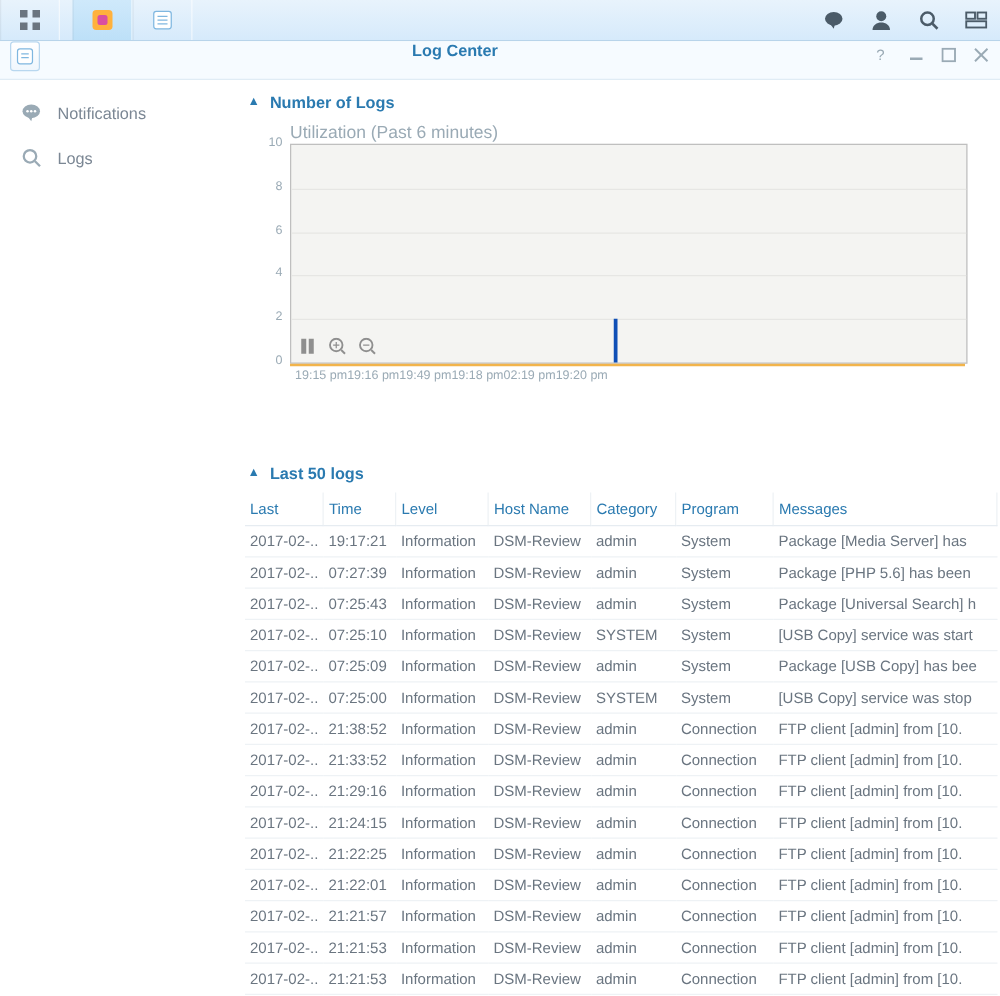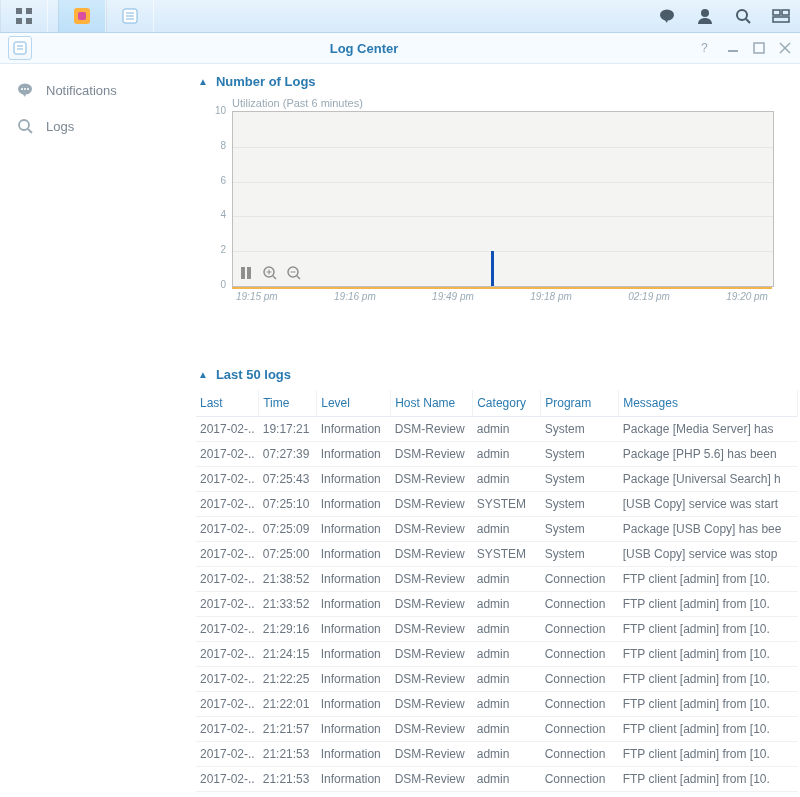--- a/index.html
+++ b/index.html
@@ -3,43 +3,43 @@
 <meta charset="utf-8">
 <style>
   html, body { margin:0; padding:0; font-family: Verdana, Arial, sans-serif; font-size:12px; color:#505a64; background:#fff; width:800px; }
   
   .taskbar { height:32px; background:linear-gradient(#e8f3fc,#d6eafb); border-bottom:1px solid #b8d4ea; display:flex; align-items:stretch; }
   .taskbar .tbtn { width:46px; display:flex; align-items:center; justify-content:center; border-right:1px solid rgba(255,255,255,.6); border-left:1px solid rgba(0,0,0,.05); }
   .taskbar .tbtn.active { background:linear-gradient(#cfe9fb,#bde0f8); }
   .taskbar .spacer { flex:1; }
   .taskbar .rbtn { width:38px; display:flex; align-items:center; justify-content:center; color:#4b5b68; }
   
-  .titlebar { height:30px; background:#f6fbff; border-bottom:1px solid #e0ecf5; display:flex; align-items:center; }
+  .titlebar { height:30px; background:#f6fbff; border-bottom:1px solid #e0ecf5; display:flex; align-items:flex-start; }
   .titlebar .appicon { width:22px; height:22px; margin-left:8px; border:1px solid #b8d7ef; border-radius:3px; background:linear-gradient(#fff,#f0f7fd); display:flex; align-items:center; justify-content:center; }
   .titlebar .title { flex:1; text-align:center; font-weight:bold; color:#2a7ab0; font-size:13px; }
   .titlebar .wctl { width:22px; height:22px; display:flex; align-items:center; justify-content:center; color:#9aaab5; margin-right:4px; }
   
   .body { display:flex; }
   .sidebar { width:196px; padding:8px 0; }
   .sideitem { display:flex; align-items:center; padding:9px 16px; color:#7b8794; font-size:13px; gap:12px; }
   .sideicon { width:18px; height:18px; display:flex; align-items:center; justify-content:center; color:#9aaab5; }
   .content { flex:1; padding:0 2px 0 0; }
   .section-header { display:flex; align-items:center; gap:8px; color:#2a7ab0; font-weight:bold; font-size:13px; padding:10px 0 6px 2px; }
   .chev { color:#2a7ab0; font-size:10px; }
   .chart-wrap { margin-left:6px; }
-  .chart-title { color:#9aaab5; font-size:11px; margin:2px 0 2px 30px; }
+  .chart-title { color:#9aaab5; font-size:14px; margin:2px 0 2px 30px; }
   .chart-area { position:relative; width:570px; height:190px; margin-left:0; }
   .ylabel { position:absolute; left:6px; width:18px; text-align:right; color:#9aaab5; font-size:10px; }
   .plot { position:absolute; left:30px; top:0; width:540px; height:174px; background:#f4f4f2; border:1px solid #bfbfbf; }
   .plot .grid { position:absolute; left:0; right:0; border-top:1px solid #e6e6e4; }
   .plot .spike { position:absolute; bottom:0; width:3px; background:#0f4fb6; height:28px; }
   .plot-controls { position:absolute; left:6px; bottom:6px; display:flex; gap:10px; color:#8f8f8f; }
   .plot-controls span { font-size:16px; }
   .xaxis { position:absolute; left:30px; top:176px; right:0; height:2px; border-top:2px solid #f2b44b; width:540px; }
-  .xticks { position:absolute; top:178px; left:30px; width:540px; display:flex; justify-content:space-between; color:#9aaab5; font-size:10px; padding:2px 4px 0 4px; box-sizing:border-box;font-style:italic; }
+  .xticks { position:absolute; top:178px; left:30px; width:540px; display:flex; color:#9aaab5; font-size:10px; padding:2px 4px 0 4px; box-sizing:border-box; }
   
   .logs { margin-top:56px; }
   .logs-table { width:100%; border-collapse:collapse; margin-top:2px; }
   .logs-table thead th { text-align:left; font-weight:normal; color:#2a7ab0; padding:6px 4px; border-right:1px solid #eef2f5; border-bottom:1px solid #e6ecf1; white-space:nowrap; }
   .logs-table tbody td { text-align:left; color:#6a7580; padding:5px 4px; border-bottom:1px solid #eef2f5; white-space:nowrap; overflow:hidden; text-overflow:ellipsis; }
   .col-date { width:62px; }
   .col-time { width:58px; }
   .col-level { width:74px; }
   .col-host { width:82px; }
   .col-cat { width:68px; }

